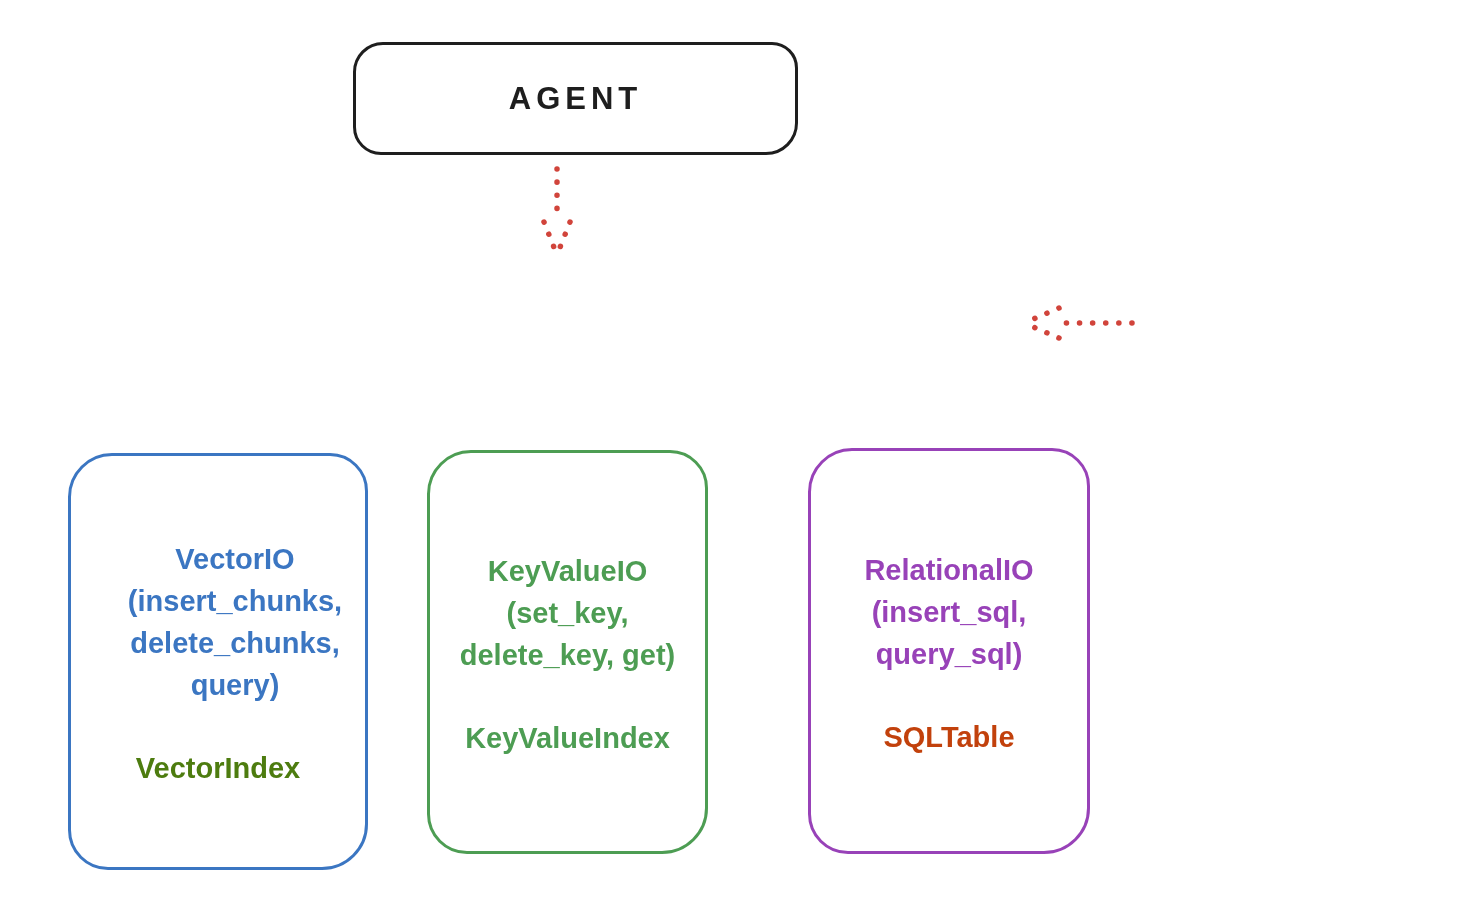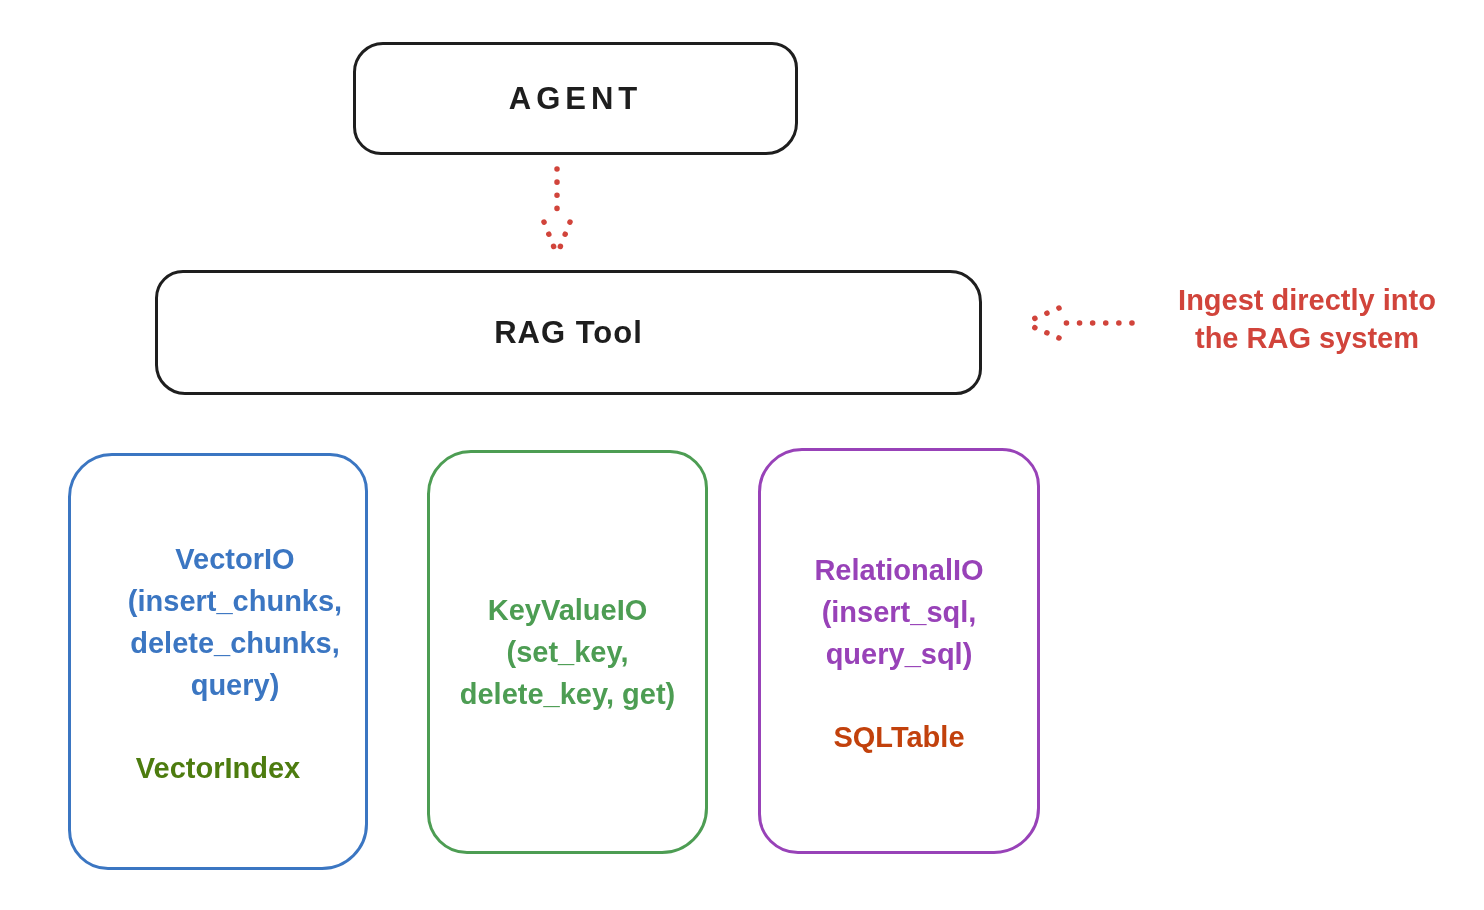--- a/index.html
+++ b/index.html
@@ -47,21 +47,21 @@
     font-weight: 600;
     letter-spacing: 1px;
   }
   .box-io {
     flex-direction: column;
     text-align: center;
     border-radius: 44px 38px 46px 40px;
   }
   .box-io-vector     { left: 68px;  top: 453px; width: 300px; height: 417px; }
   .box-io-keyvalue   { left: 427px; top: 450px; width: 281px; height: 404px; text-align: center; }
-  .box-io-relational { left: 758px; top: 448px; width: 282px; height: 406px; }
+  .box-io-relational { left: 808px; top: 448px; width: 282px; height: 406px; }
   .io-body {
     font-size: 29px;
     font-weight: 600;
     line-height: 42px;
     white-space: pre-line;
   }
   .io-index {
     font-size: 29px;
     font-weight: 600;
     margin-top: 46px;
@@ -97,45 +97,41 @@
   <div class="box box-agent" style="border-color: rgb(30, 30, 30);">
     <span class="label" style="color: rgb(30, 30, 30);">AGENT</span>
   </div>
 
   <svg class="arrow-svg arrow-down-svg" width="44" height="102" viewBox="0 0 44 102" style="color: rgb(209, 68, 59);">
     <line x1="22" y1="7" x2="22" y2="57"></line>
     <line x1="9" y1="60" x2="22" y2="93"></line>
     <line x1="35" y1="60" x2="22" y2="93"></line>
   </svg>
 
-  <div class="box box-rag" style="border-color: rgb(30, 30, 30);">
-    <span class="label" style="color: rgb(30, 30, 30);">RAG Tool</span>
-  </div>
 
   <svg class="arrow-svg arrow-left-svg" width="126" height="50" viewBox="0 0 126 50" style="color: rgb(209, 68, 59);">
     <line x1="118" y1="25" x2="48" y2="25"></line>
     <line x1="45" y1="10" x2="10" y2="25"></line>
     <line x1="45" y1="40" x2="10" y2="25"></line>
   </svg>
 
-  <div class="annotation" style="color: rgb(209, 68, 59);">Ingest directly into
-the RAG system</div>
 
   <div class="box box-io box-io-vector" style="border-color: rgb(59, 118, 194);">
     <div class="io-body" style="color: rgb(59, 118, 194); margin-left: 34px;">VectorIO
 (insert_chunks,
 delete_chunks,
 query)</div>
     <div class="io-index" style="color: #4d7c0f;">VectorIndex</div>
   </div>
 
   <div class="box box-io box-io-keyvalue" style="border-color: rgb(77, 157, 83);">
     <div class="io-body" style="color: rgb(77, 157, 83);">KeyValueIO
 (set_key,
 delete_key, get)</div>
+    <div class="io-index" style="color: rgb(77, 157, 83);">KeyValueIndex</div>
   </div>
 
   <div class="box box-io box-io-relational" style="border-color: rgb(152, 66, 184);">
     <div class="io-body" style="color: rgb(152, 66, 184);">RelationalIO
 (insert_sql,
 query_sql)</div>
     <div class="io-index" style="color: #c2410c;">SQLTable</div>
   </div>
 
 </div>

